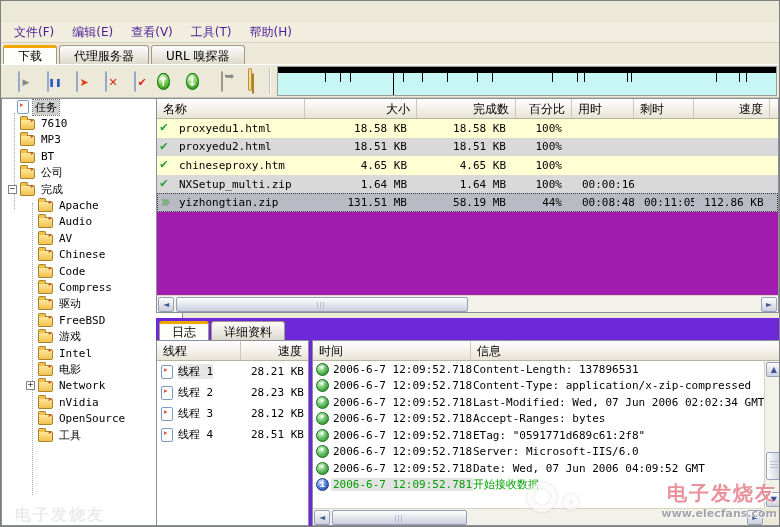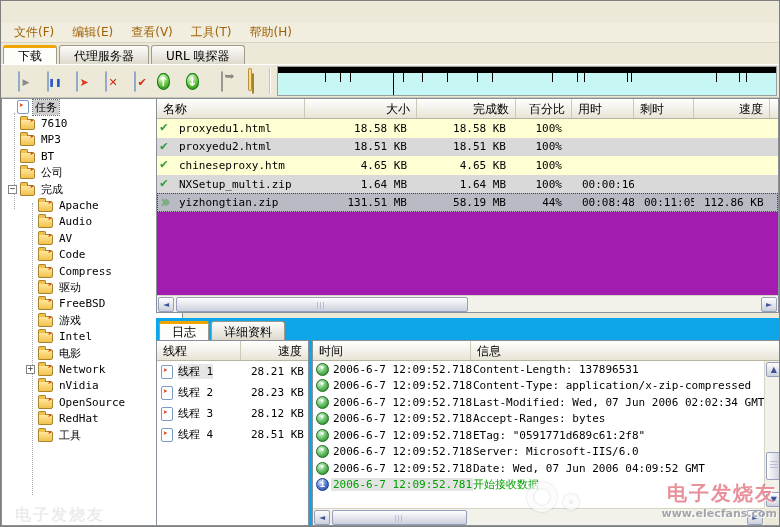--- a/index.html
+++ b/index.html
@@ -19,21 +19,21 @@
   .dz-blob { width:14px; height:7px; border-radius:50%; background:linear-gradient(#f4f2ea,#b6b2a2); border:1px solid #8e8a7a; }
   .dz-caret { font-size:8px; color:#444; }
   .winbtns { display:flex; gap:2px; }
   .winbtn { width:20px; height:17px; border:1px solid #8d897b; border-radius:3px; font-size:10px; line-height:15px;
     text-align:center; background:linear-gradient(#fcfbf8,#cfccbe); color:#222; }
   .winbtn.close { background:linear-gradient(#f09a86,#d6492f 60%,#b33016); color:#fff; font-weight:bold; border-color:#8f2a14; }
 
   
   .menubar { position:absolute; left:0; top:22px; width:100%; height:20px; background:#f1eee0;
     border-bottom:1px solid #d8d4c4; display:flex; align-items:center; padding-left:4px; }
-  .menu-item { font-size:12px; color:#a16207; padding:2px 9px; }
+  .menu-item { font-size:12px; color:#4c1d95; padding:2px 9px; }
 
   
   .tabbar { position:absolute; left:0; top:42px; width:100%; height:21px; background:#ece9d8;
     display:flex; align-items:flex-end; padding-left:2px; gap:2px; }
   .tab { height:19px; padding:2px 14px 0; font-size:12px; border:1px solid #a19a88; border-bottom:none;
     border-radius:3px 3px 0 0; background:linear-gradient(#fcfcfb,#ddd9cc); color:#000; }
   .tab.active { background:#fdfdfa; border-top:3px solid #f0a500; padding-top:0; font-weight:normal; }
 
   
   .toolbar { position:absolute; left:0; top:63px; width:100%; height:34px; background:#ece9d8;
@@ -126,21 +126,21 @@
   .task-hthumb { left:19px; width:47%; }
   .vscroll { position:absolute; right:0; top:20px; width:17px; bottom:17px; background:#f2f1ea; border-left:1px solid #d8d4c4; }
   .vbtn { position:absolute; left:1px; width:15px; height:15px; background:linear-gradient(#fdfdfd,#ccd0dd); border:1px solid #97a0bb; border-radius:2px;
     font-size:8px; color:#3c5694; text-align:center; line-height:14px; }
   .vbtn.up { top:1px; } .vbtn.down { bottom:1px; }
   .vthumb { position:absolute; left:1px; width:15px; height:28px; top:62%; background:linear-gradient(90deg,#fefefe,#ccd0dd); border:1px solid #97a0bb; border-radius:2px; }
   .vthumb::after { content:""; position:absolute; top:50%; left:3px; height:9px; width:8px; margin-top:-5px;
     background:repeating-linear-gradient(#b9bed4 0 1px,transparent 1px 3px); }
 
   
-  .bottom { position:absolute; left:155px; top:317px; right:0; bottom:0; background:#0ea5e9; }
+  .bottom { position:absolute; left:155px; top:317px; right:0; bottom:0; background:#6d28d9; }
   .log-tabs { height:22px; display:flex; align-items:flex-end; padding-left:3px; gap:2px; }
   .ltab { height:19px; padding:2px 12px 0; font-size:12px; border:1px solid #a19a88; border-bottom:none; border-radius:3px 3px 0 0;
     background:linear-gradient(#fcfcfb,#ddd9cc); }
   .ltab.active { background:#fdfdfa; border-top:3px solid #f0a500; padding-top:0; }
   .bottom-content { position:absolute; left:0; top:22px; right:0; bottom:0; display:flex; }
   .thread-panel { width:153px; flex:0 0 153px; background:#fff; border:1px solid #8a9097; margin-right:3px; display:flex; flex-direction:column; }
   .thread-cols .col:nth-child(1){ width:84px; }
   .thread-cols .col:nth-child(2){ flex:1; text-align:right; border-right:none; }
   .thread-row { display:flex; height:21px; align-items:center; font-size:11px; font-family:"DejaVu Sans Mono",monospace; }
   .thread-row .cell:nth-child(1){ width:84px; display:flex; align-items:center; padding-left:4px; }
@@ -332,20 +332,25 @@
           <span class="titem-icon folder-icon"></span>
           <span class="tlabel">Audio</span>
         </div>
 
         <div class="tree-item lv2">
           <span class="expander"></span>
           <span class="titem-icon folder-icon"></span>
           <span class="tlabel">AV</span>
         </div>
 
+        <div class="tree-item lv2">
+          <span class="expander"></span>
+          <span class="titem-icon folder-icon"></span>
+          <span class="tlabel">Chinese</span>
+        </div>
 
         <div class="tree-item lv2">
           <span class="expander"></span>
           <span class="titem-icon folder-icon"></span>
           <span class="tlabel">Code</span>
         </div>
 
         <div class="tree-item lv2">
           <span class="expander"></span>
           <span class="titem-icon folder-icon"></span>
@@ -394,25 +399,20 @@
           <span class="titem-icon folder-icon"></span>
           <span class="tlabel">nVidia</span>
         </div>
 
         <div class="tree-item lv2">
           <span class="expander"></span>
           <span class="titem-icon folder-icon"></span>
           <span class="tlabel">OpenSource</span>
         </div>
 
-        <div class="tree-item lv2">
-          <span class="expander"></span>
-          <span class="titem-icon folder-icon"></span>
-          <span class="tlabel">RedHat</span>
-        </div>
 
 
         <div class="tree-item lv2">
           <span class="expander"></span>
           <span class="titem-icon folder-icon"></span>
           <span class="tlabel">工具</span>
         </div>
 
     </div>
   </div>

